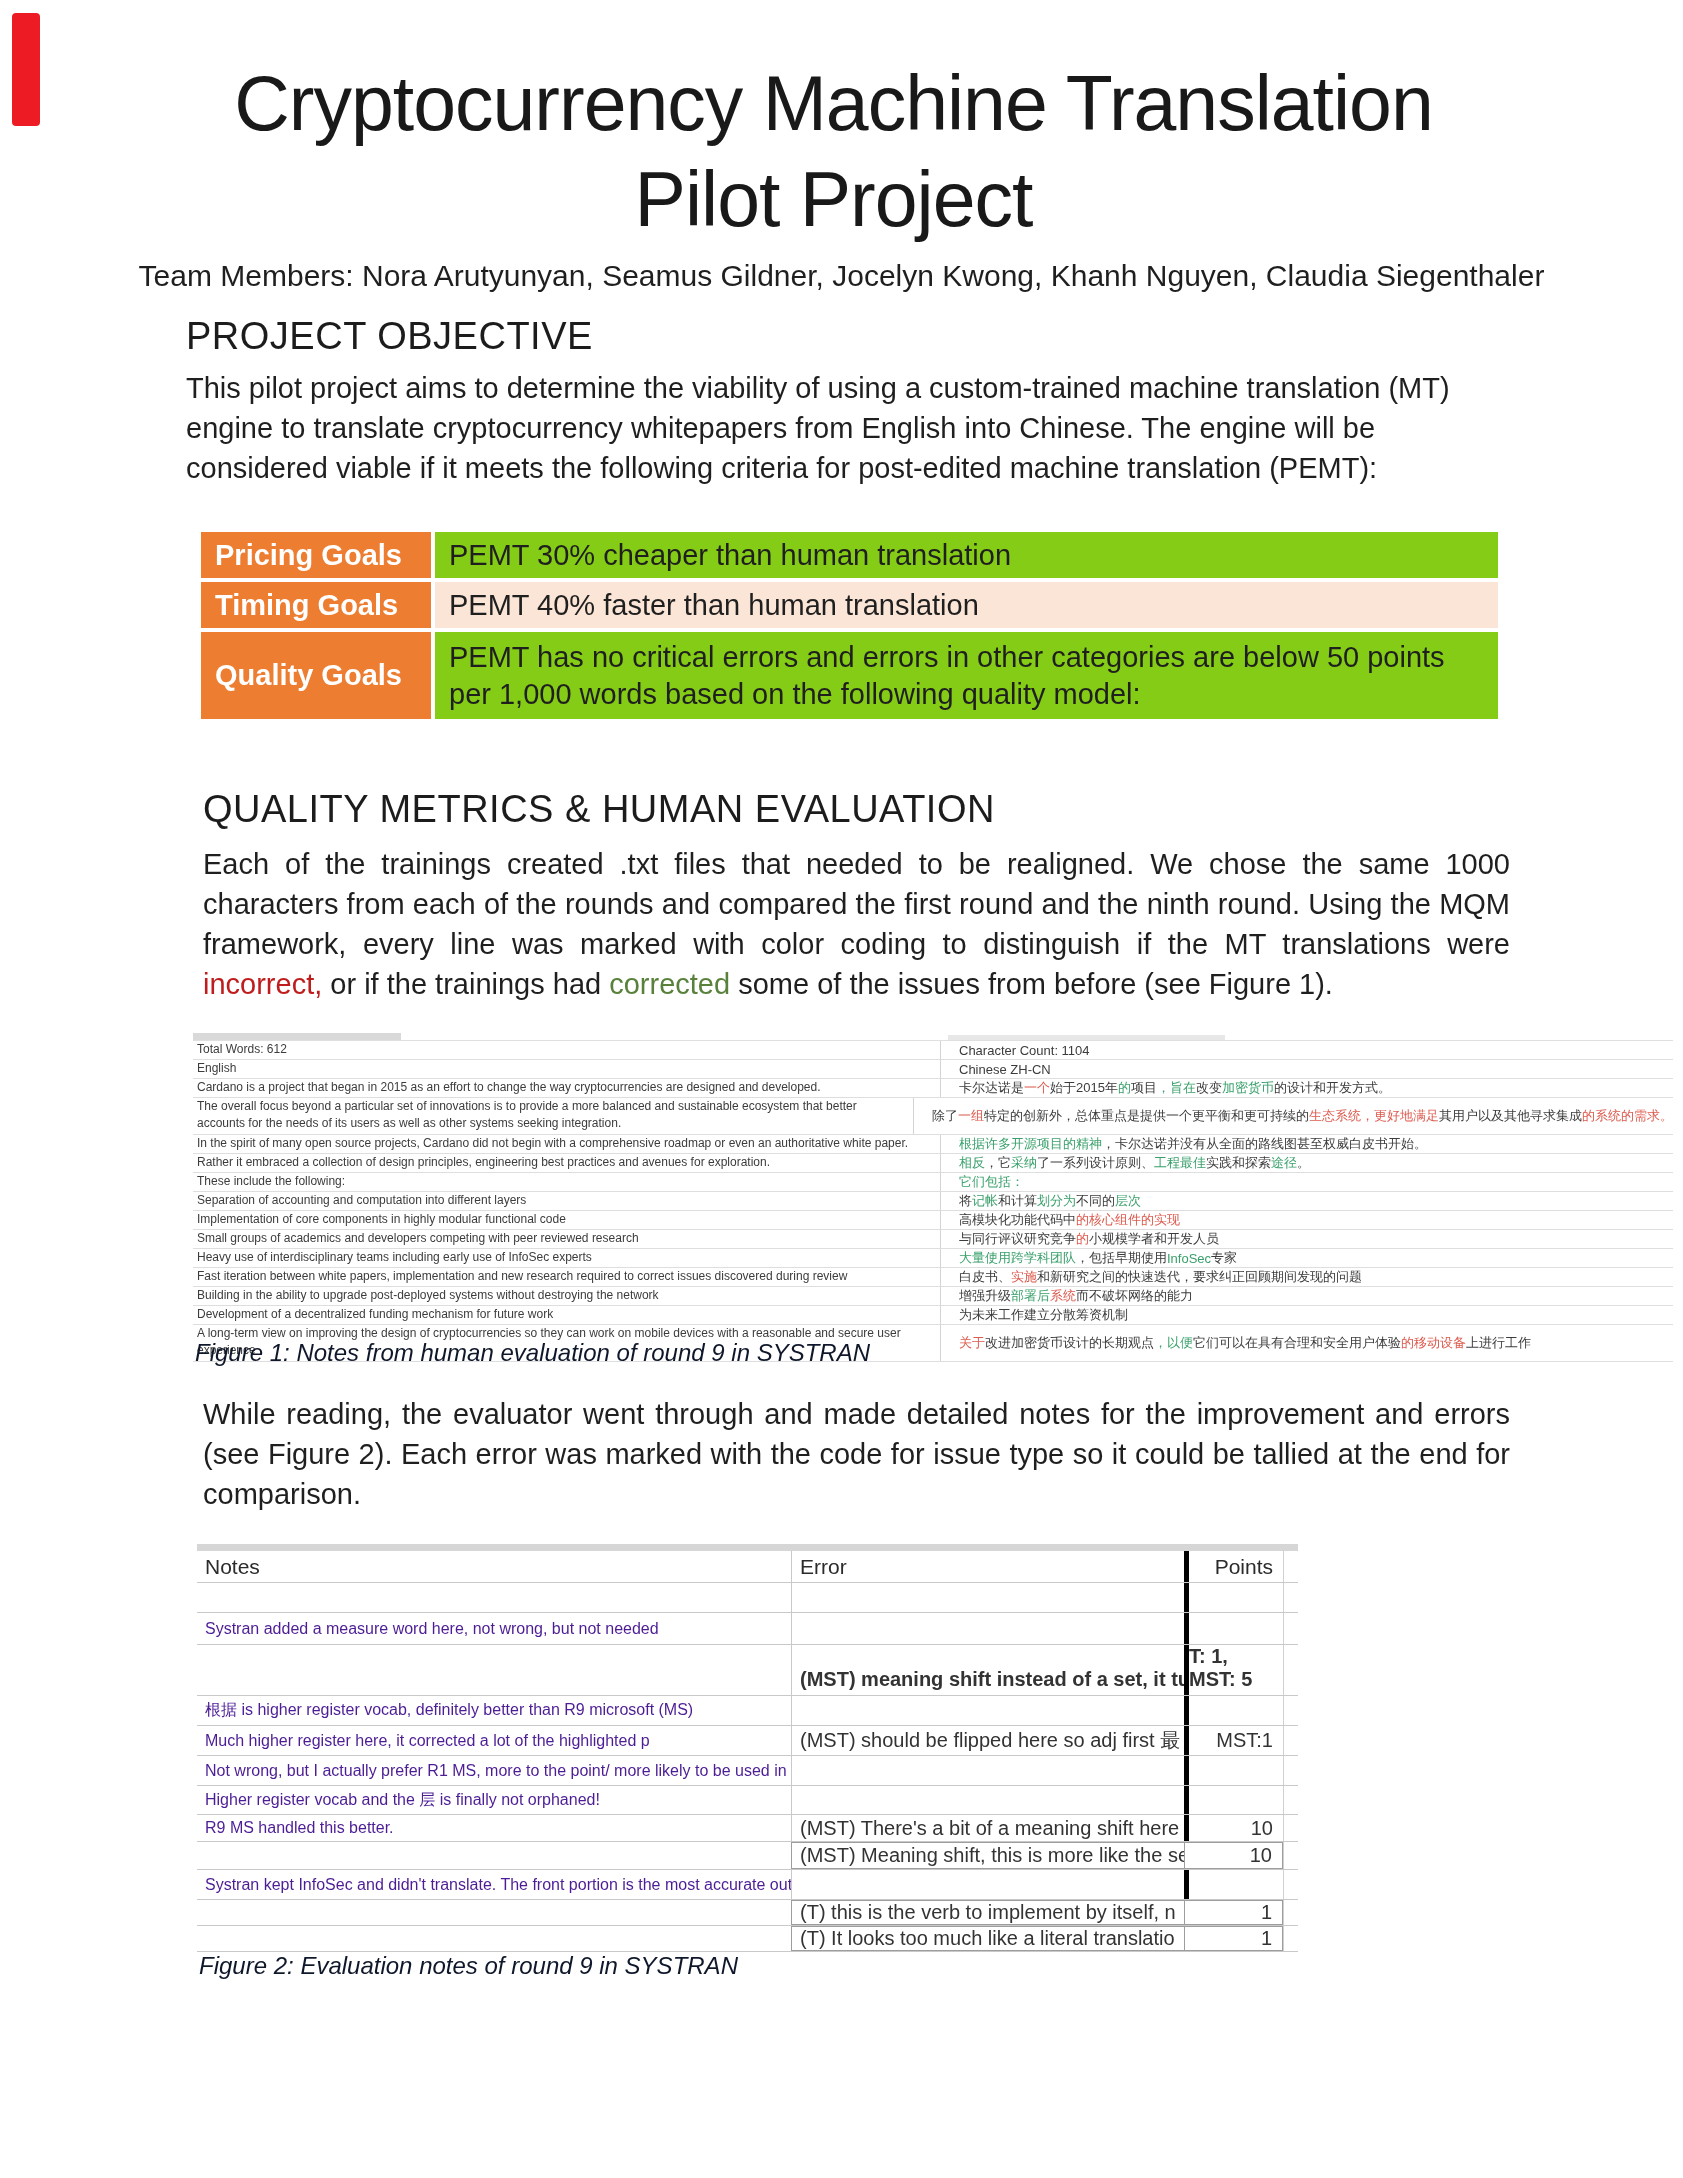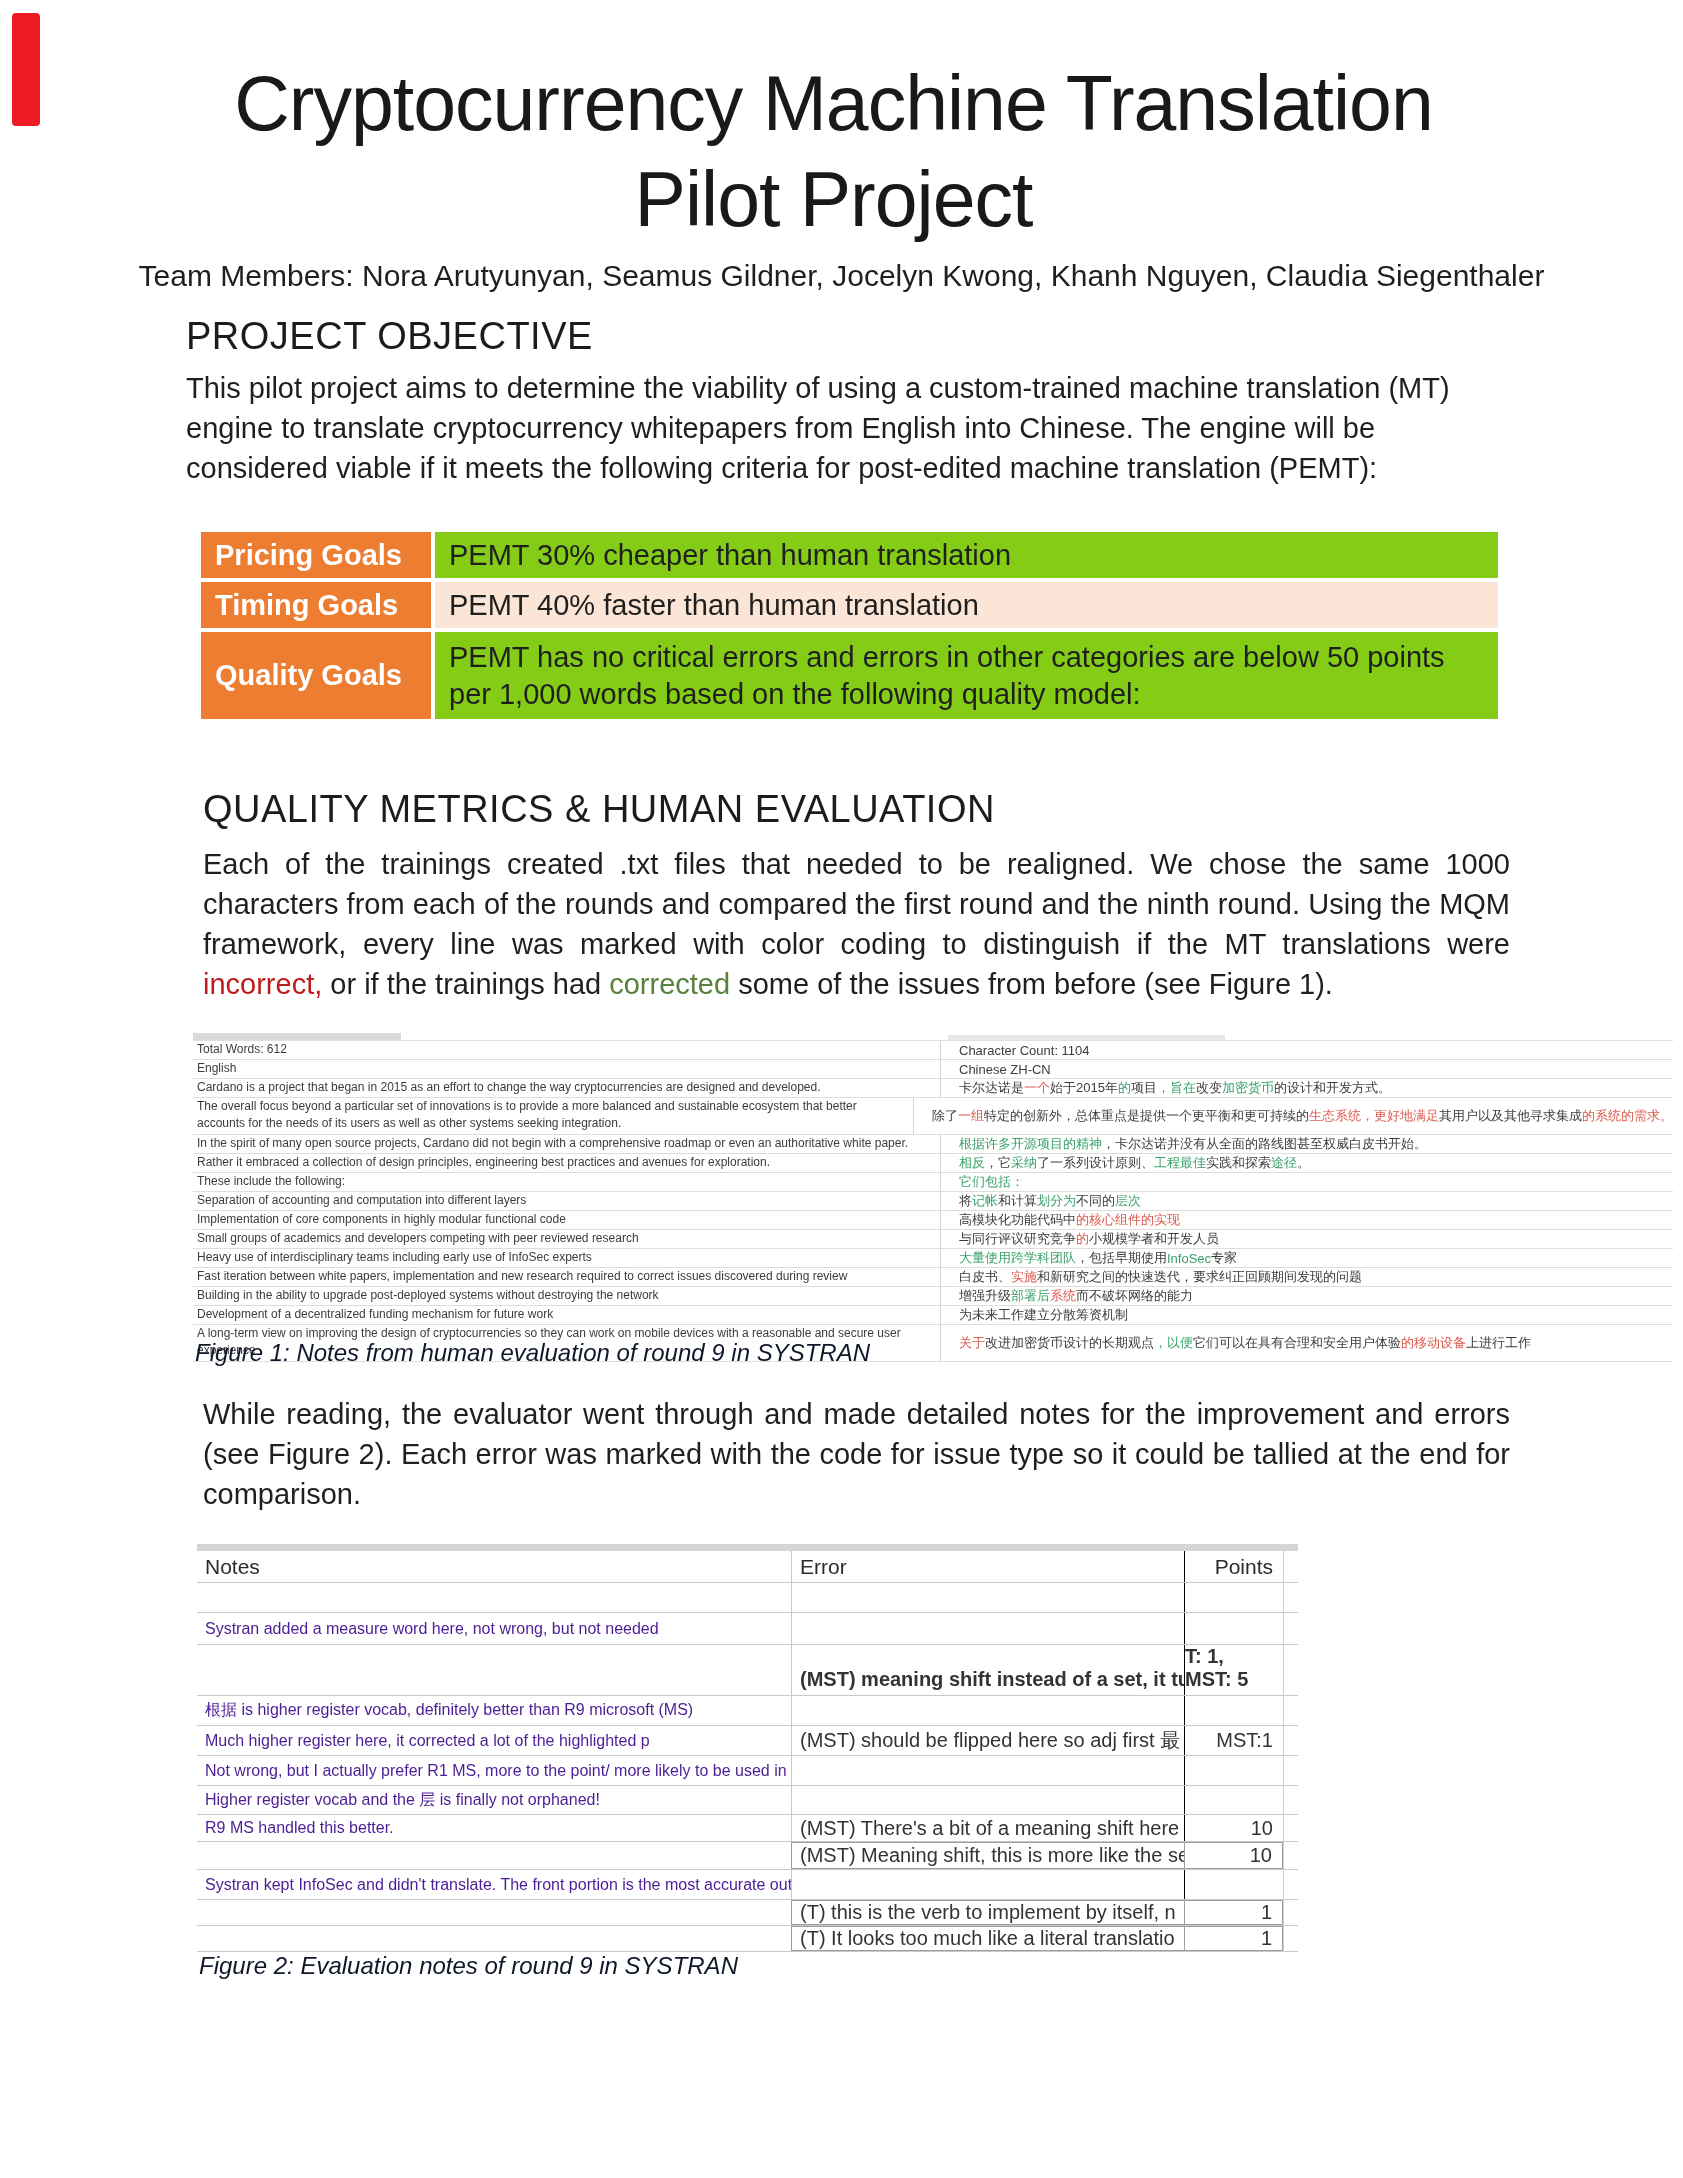--- a/index.html
+++ b/index.html
@@ -56,21 +56,21 @@
   
   #fig2{position:absolute;left:197px;top:1544px;width:1101px;}
   .f2-cap{height:7px;background:#d6d6d6;}
   .f2-row{display:flex;border-bottom:1px solid #c9c9c9;box-sizing:border-box;}
   .h32{height:32px;} .h30{height:30px;} .h52{height:51px;} .h29{height:29px;}
   .h28{height:28px;} .h27{height:27px;} .h26{height:26px;}
   .f2-notes{width:594px;padding-left:8px;font-size:16px;color:#4c1d95;display:flex;align-items:center;
             box-sizing:border-box;white-space:nowrap;overflow:hidden;}
   .f2-error{width:393px;border-left:1px solid #c9c9c9;padding-left:8px;font-size:20px;color:#333;
             display:flex;align-items:center;box-sizing:border-box;white-space:nowrap;overflow:hidden;}
-  .f2-points{width:99px;border-left:1px solid #000000;padding-right:10px;font-size:20px;color:#333;
+  .f2-points{width:99px;border-left:5px solid #000000;padding-right:10px;font-size:20px;color:#333;
              display:flex;align-items:center;justify-content:flex-end;box-sizing:border-box;}
   .f2-end{width:15px;border-left:1px solid #d0d0d0;box-sizing:border-box;}
   .f2-row.head .f2-notes,.f2-row.head .f2-error,.f2-row.head .f2-points{font-size:21px;color:#2b2b2b;}
   .f2-row.bottom .f2-error,.f2-row.bottom .f2-points{align-items:flex-end;padding-bottom:4px;font-weight:bold;}
   .f2-row.boxed .f2-error,.f2-row.boxed .f2-points{border:1px solid #9d9d9d;border-right:none;}
   .f2-row.boxed .f2-points{border-left:1px solid #9d9d9d;border-right:1px solid #9d9d9d;}
 </style>
 </head>
 <body>
 

